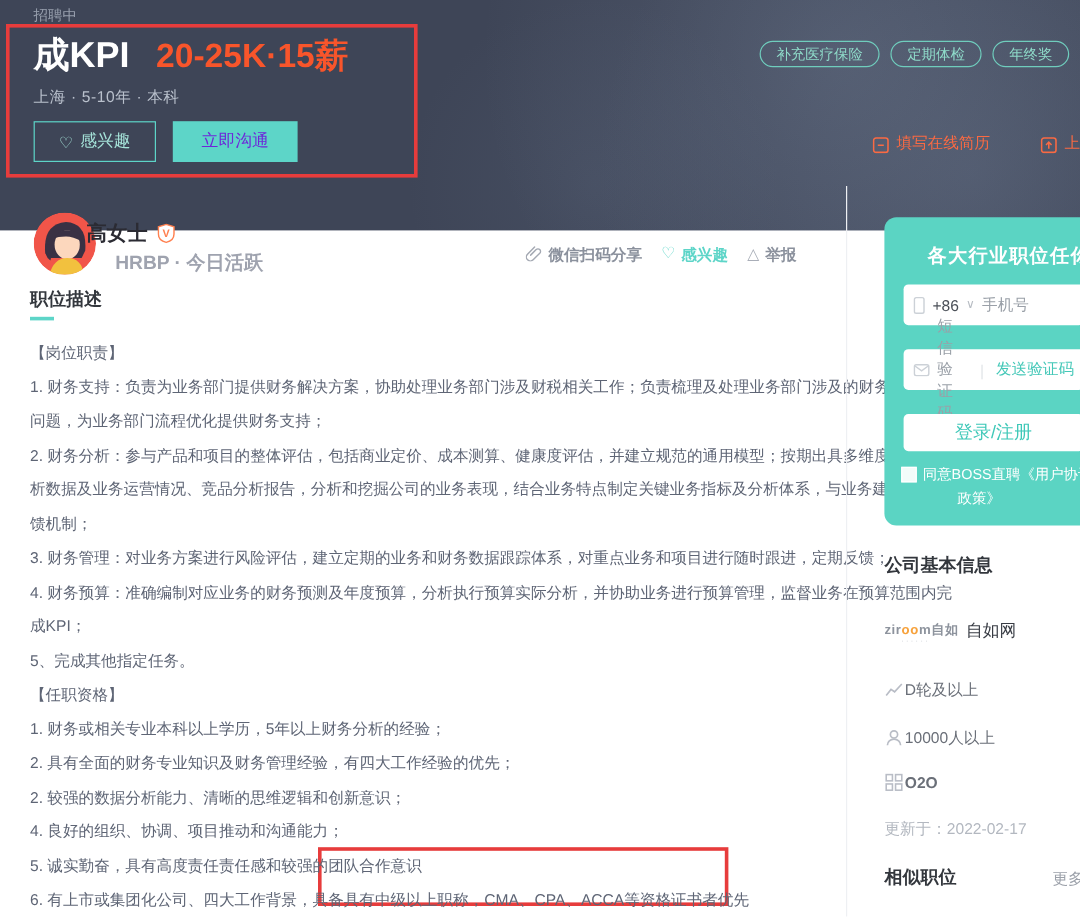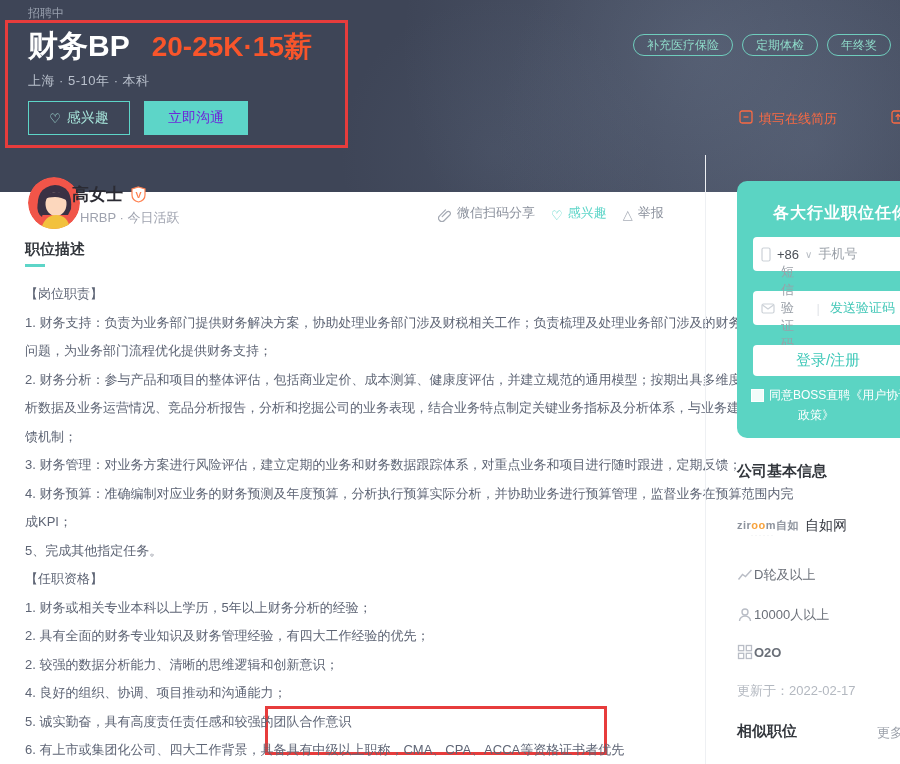--- a/index.html
+++ b/index.html
@@ -20,32 +20,32 @@
   .btn-row{position:absolute;left:28px;top:101px;display:flex;gap:14px;}
   .btn{height:34px;box-sizing:border-box;display:flex;align-items:center;justify-content:center;
        font-size:14px;cursor:pointer;}
   .btn-outline{width:102px;border:1px solid #5dd5c8;color:#a6e4da;background:transparent;gap:6px;}
   .btn-fill{width:104px;background:#5dd5c8;color:#6d28d9;}
   .heart{font-size:13px;line-height:1;}
   .tagrow{position:absolute;left:633px;top:34px;display:flex;gap:9px;white-space:nowrap;}
   .tag{border:1px solid #6fcdbd;color:#8fdcca;border-radius:999px;font-size:12px;
        padding:4px 13px;line-height:1;}
   .hero-links{position:absolute;left:727px;top:110px;display:flex;gap:42px;white-space:nowrap;}
-  .hlink{display:flex;align-items:flex-start;gap:6px;color:#fa6a43;font-size:13px;cursor:pointer;margin-left:12px;}
+  .hlink{display:flex;align-items:flex-end;gap:6px;color:#fa6a43;font-size:13px;cursor:pointer;}
   
   .anno{position:absolute;border:3px solid #e73c3c;box-sizing:border-box;pointer-events:none;}
   .anno1{left:5px;top:20px;width:343px;height:128px;}
   .anno2{left:265px;top:706px;width:342px;height:49px;}
   
   .avatar{position:absolute;left:28px;top:177px;width:52px;height:52px;border-radius:50%;overflow:hidden;cursor:pointer;}
   .r-name{position:absolute;left:72px;top:183px;font-size:17px;font-weight:700;color:#2b2b33;
           display:flex;align-items:center;gap:8px;}
-  .r-meta{position:absolute;left:80px;top:209px;font-size:13px;color:#9fa3af;}
+  .r-meta{position:absolute;left:96px;top:209px;font-size:16px;color:#9fa3af;font-weight:bold;}
   .actions{position:absolute;left:438px;top:204px;display:flex;gap:16px;align-items:center;}
-  .act{display:flex;align-items:flex-end;gap:5px;font-size:13px;color:#8b919d;cursor:pointer;white-space:nowrap;}
+  .act{display:flex;align-items:flex-start;gap:5px;font-size:13px;color:#8b919d;cursor:pointer;white-space:nowrap;font-weight:bold;}
   .act.teal{color:#5dd5c8;}
   .tri{font-size:13px;color:#a9aeb8;}
   
   .sec-title{position:absolute;left:25px;top:240px;font-size:15px;font-weight:700;color:#33373d;}
   .sec-bar{position:absolute;left:25px;top:264px;width:20px;height:3px;background:#5dd5c8;}
   .desc{position:absolute;left:25px;top:280px;width:680px;color:#5e6575;font-size:13px;}
   .desc div{line-height:28.5px;white-space:nowrap;}
   
   .vline{position:absolute;left:705px;top:155px;width:1px;height:609px;background:#eef0f3;}
   
@@ -84,21 +84,21 @@
 </style>
 </head>
 <body>
 
 <div class="page">
 
   <div class="hero">
     <div class="hero-status">招聘中</div>
 
     <div class="hero-titlerow">
-      <span class="hero-title">财务BP</span><span class="hero-salary">20-25K·15薪</span>
+      <span class="hero-title">成KPI</span><span class="hero-salary">20-25K·15薪</span>
     </div>
 
     <div class="hero-meta">上海 · 5-10年 · 本科</div>
 
     <div class="btn-row">
       <div class="btn btn-outline">
         <span class="heart">♡</span>
         <span>感兴趣</span>
       </div>
       <div class="btn btn-fill">

